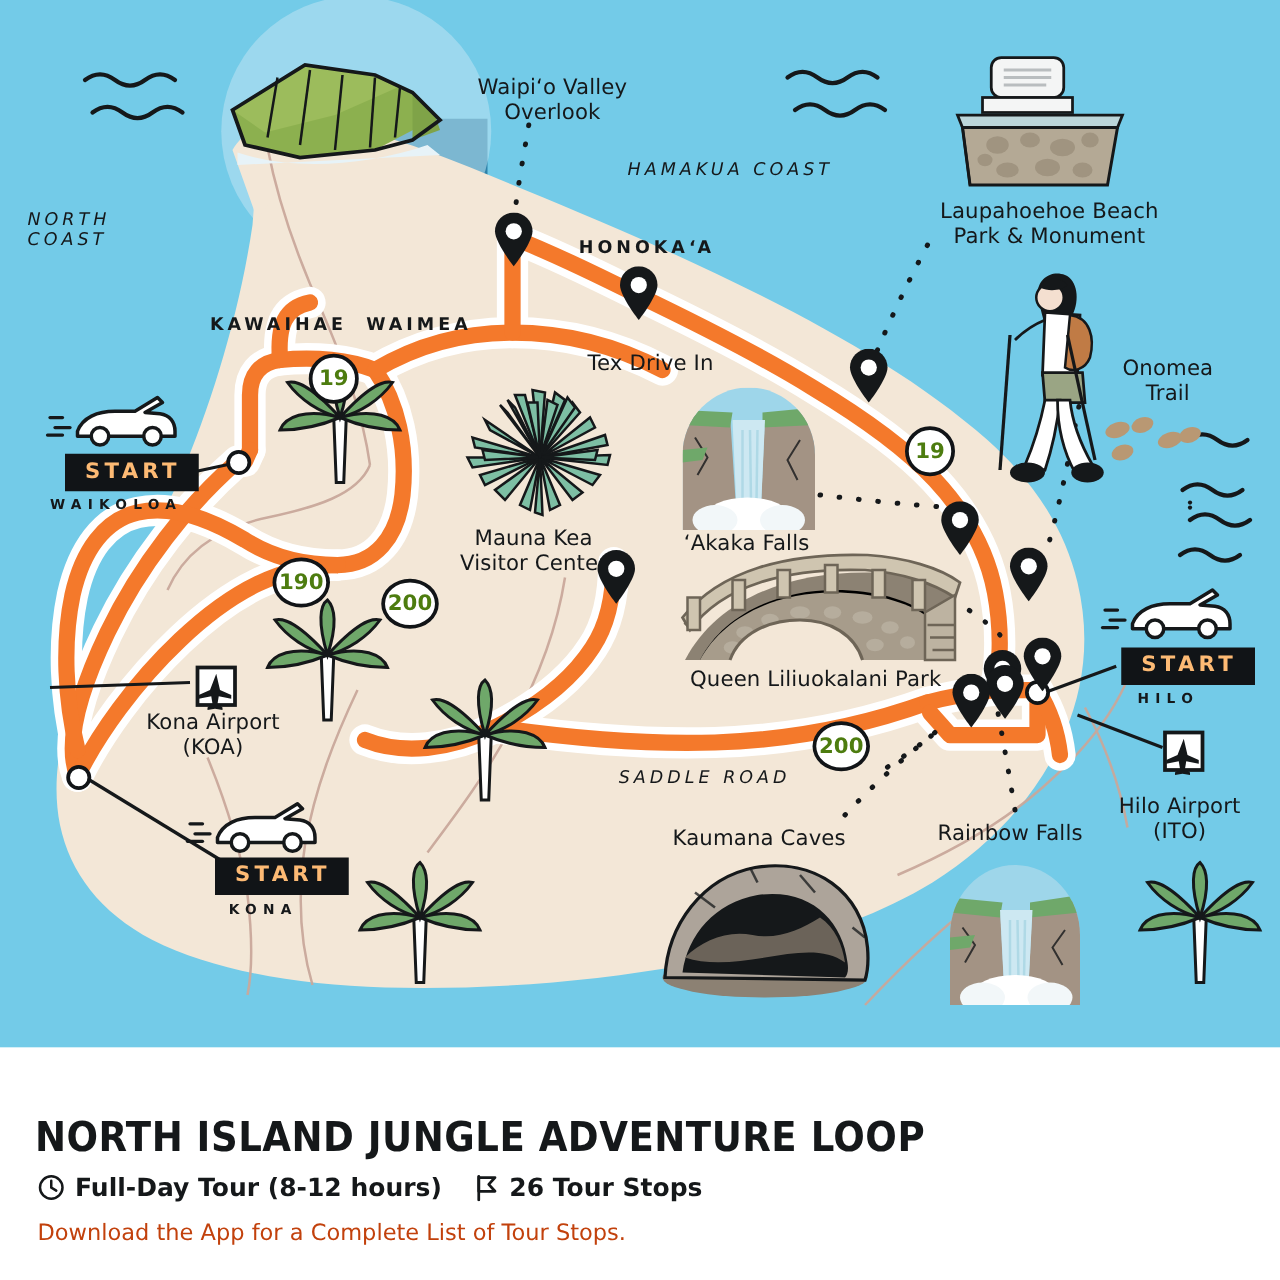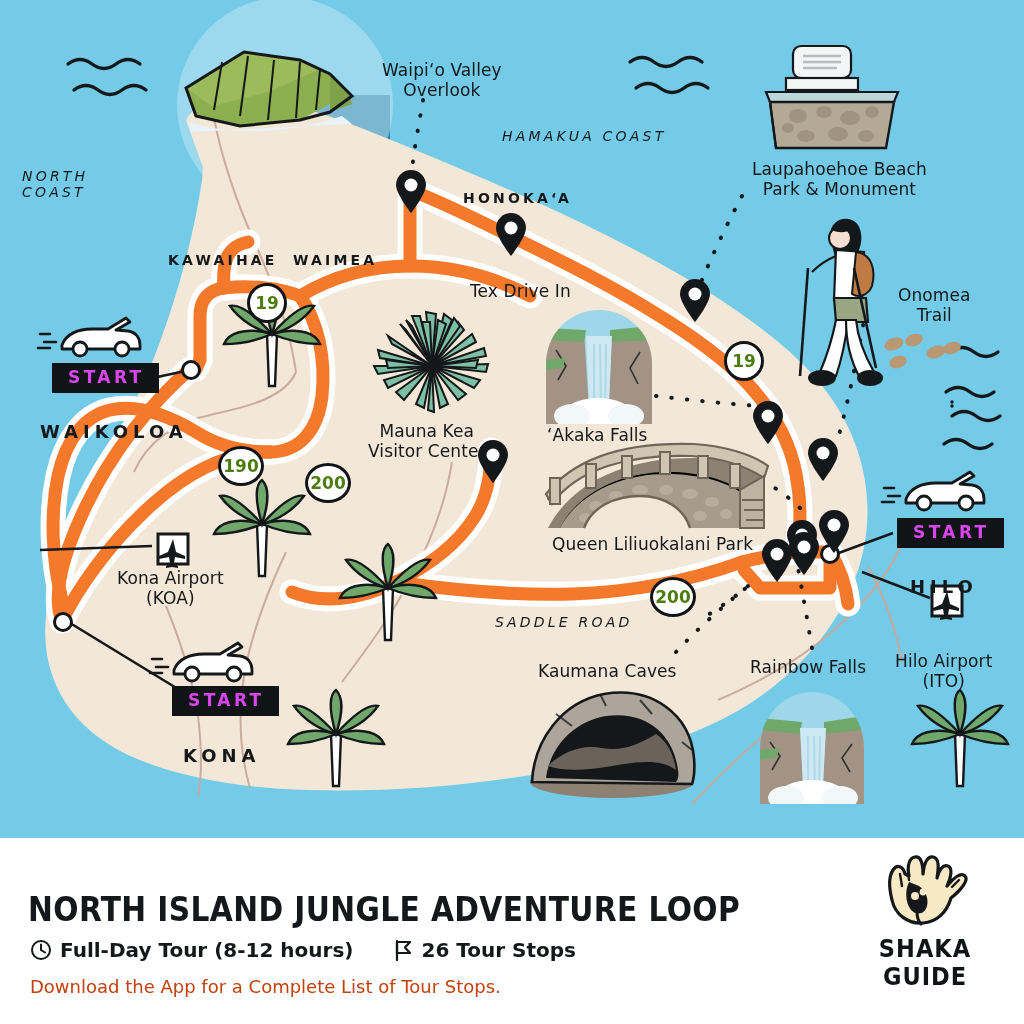--- a/index.html
+++ b/index.html
@@ -7,39 +7,39 @@
   #page{position:relative;width:1024px;height:1024px;background:#fff;}
 
   
   #map{position:absolute;left:0;top:0;width:1024px;height:838px;background:#73CBE8;overflow:hidden;}
   #mapsvg{position:absolute;left:0;top:0;width:1024px;height:838px;}
 
   .lbl{position:absolute;color:#15181a;white-space:pre;line-height:1.15;}
   .region{font-family:"DejaVu Sans",sans-serif;font-weight:400;font-style:italic;letter-spacing:3.2px;font-size:14px;}
   .town{font-family:"DejaVu Sans",sans-serif;font-weight:700;letter-spacing:3.2px;font-size:14px;}
   .poi{font-family:"DejaVu Sans",sans-serif;font-weight:400;font-size:17px;letter-spacing:.1px;}
-  .startname{font-family:"DejaVu Sans",sans-serif;font-weight:700;letter-spacing:5px;font-size:18px;margin-top:24px;}
-
-  .startbadge{position:absolute;background:#111417;color:#d946ef;font-family:"DejaVu Sans",sans-serif;
+  .startname{font-family:"DejaVu Sans",sans-serif;font-weight:700;letter-spacing:5px;font-size:11px;}
+
+  .startbadge{position:absolute;background:#111417;color:#fdba74;font-family:"DejaVu Sans",sans-serif;
     font-weight:700;letter-spacing:3.4px;font-size:17px;padding:6px 14px 7px 16px;line-height:1;text-align:right;}
 
   .shield{position:absolute;width:40px;height:40px;border-radius:50%;background:#fff;border:3.5px solid #111417;
     display:flex;align-items:center;justify-content:center;font-family:"DejaVu Sans",sans-serif;
     font-weight:700;font-size:17px;color:#4d7c0f;box-sizing:border-box;}
 
   .pin{position:absolute;width:34px;height:44px;}
   .node{position:absolute;width:20px;height:20px;border-radius:50%;background:#fff;border:3px solid #111417;box-sizing:border-box;}
 
   
   #footer{position:absolute;left:0;top:838px;width:1024px;height:186px;background:#fff;}
   #footer .kicker{position:absolute;left:30px;top:22px;color:#F4792B;font-weight:700;font-size:22px;
     font-family:"DejaVu Sans",sans-serif;letter-spacing:.2px;}
   #footer .title{position:absolute;left:28px;top:52px;color:#15181a;font-weight:700;font-size:33px;
     font-family:"DejaVu Sans Condensed","DejaVu Sans",sans-serif;letter-spacing:.4px;}
-  #footer .metarow{position:absolute;left:30px;top:100px;display:flex;align-items:center;gap:40px;}
+  #footer .metarow{position:absolute;left:30px;top:100px;display:flex;align-items:center;gap:26px;}
   #footer .meta{display:flex;align-items:center;gap:8px;font-weight:700;font-size:20px;color:#15181a;
     font-family:"DejaVu Sans",sans-serif;}
   #footer .sub{position:absolute;left:30px;top:138px;color:#c2410c;font-size:18px;font-weight:400;
     font-family:"DejaVu Sans",sans-serif;}
   #logo{position:absolute;right:34px;top:14px;width:130px;text-align:center;}
   #logo .wordmark{font-family:"DejaVu Sans Condensed","DejaVu Sans",sans-serif;font-weight:700;
     font-size:25px;letter-spacing:1px;color:#111417;line-height:1.02;margin-top:2px;}
 </style>
 </head>
 <body>
@@ -478,21 +478,21 @@
 Trail</div>
     <div class="lbl poi" style="left:470px;top:282px;">Tex Drive In</div>
     <div class="lbl poi" style="left:368px;top:422px;text-align:center;">Mauna Kea
 Visitor Center</div>
     <div class="lbl poi" style="left:547px;top:426px;">‘Akaka Falls</div>
     <div class="lbl poi" style="left:552px;top:535px;">Queen Liliuokalani Park</div>
     <div class="lbl poi" style="left:538px;top:662px;">Kaumana Caves</div>
     <div class="lbl poi" style="left:750px;top:658px;">Rainbow Falls</div>
     <div class="lbl poi" style="left:117px;top:569px;text-align:center;">Kona Airport
 (KOA)</div>
-    <div class="lbl poi" style="left:895px;top:636px;text-align:center;margin-top:16px;">Hilo Airport
+    <div class="lbl poi" style="left:895px;top:636px;text-align:center;">Hilo Airport
 (ITO)</div>
 
     <div class="shield" style="left:247px;top:283px;">19</div>
     <div class="shield" style="left:218px;top:446px;width:46px;">190</div>
     <div class="shield" style="left:305px;top:463px;width:46px;">200</div>
     <div class="shield" style="left:724px;top:341px;">19</div>
     <div class="shield" style="left:650px;top:577px;width:46px;">200</div>
 
     <div class="startbadge" style="left:52px;top:363px;">START</div>
     <div class="lbl startname" style="left:40px;top:398px;">WAIKOLOA</div>
@@ -564,38 +564,15 @@
         <svg width="20" height="22" viewBox="0 0 20 22">
           <path d="M4 2 L 4 21" stroke="#15181A" stroke-width="2.2" stroke-linecap="round" fill="none"></path>
           <path d="M4 3 L 17 3 L 12 8.5 L 17 14 L 4 14 Z" fill="none" stroke="#15181A" stroke-width="2.2" stroke-linejoin="round"></path>
         </svg>
         <span>26 Tour Stops</span>
       </div>
     </div>
 
     <div class="sub">Download the App for a Complete List of Tour Stops.</div>
 
-    <div id="logo">
-      <svg width="92" height="78" viewBox="0 0 92 78">
-        <path d="M30 24 C 28 14, 30 6, 36 5 C 42 4, 44 12, 44 22
-                 C 45 12, 48 4, 54 5 C 60 6, 60 14, 58 26
-                 C 60 18, 64 12, 69 14 C 74 16, 72 26, 68 34
-                 C 74 26, 82 20, 86 24 C 90 28, 82 38, 72 46
-                 C 68 60, 58 70, 44 71 C 28 72, 16 62, 13 48
-                 C 10 36, 10 24, 14 18 C 18 12, 24 14, 26 22 Z" fill="#F7E9C4" stroke="#15181A" stroke-width="3.2" stroke-linejoin="round"></path>
-        <path d="M30 30 C 26 38, 26 50, 32 58 C 38 64, 46 62, 48 54
-                 C 50 46, 46 38, 40 34 Z" fill="#15181A"></path>
-        <circle cx="36" cy="44" r="4" fill="#F7E9C4"></circle>
-        <circle cx="44" cy="40" r="3.4" fill="#F7E9C4"></circle>
-        <path d="M38 60 C 38 66, 40 70, 42 72" stroke="#15181A" stroke-width="3" fill="none" stroke-linecap="round"></path>
-        <g stroke="#15181A" stroke-width="2.4" fill="none" stroke-linecap="round">
-          <path d="M21 22 L 23 34"></path>
-            <path d="M29 18 L 30 28"></path>
-          <path d="M74 28 L 68 34"></path>
-            <path d="M80 28 L 73 35"></path>
-        </g>
-      </svg>
-      <div class="wordmark">SHAKA</div>
-      <div class="wordmark">GUIDE</div>
-    </div>
   </div>
 
 </div>
 
 </body></html>

